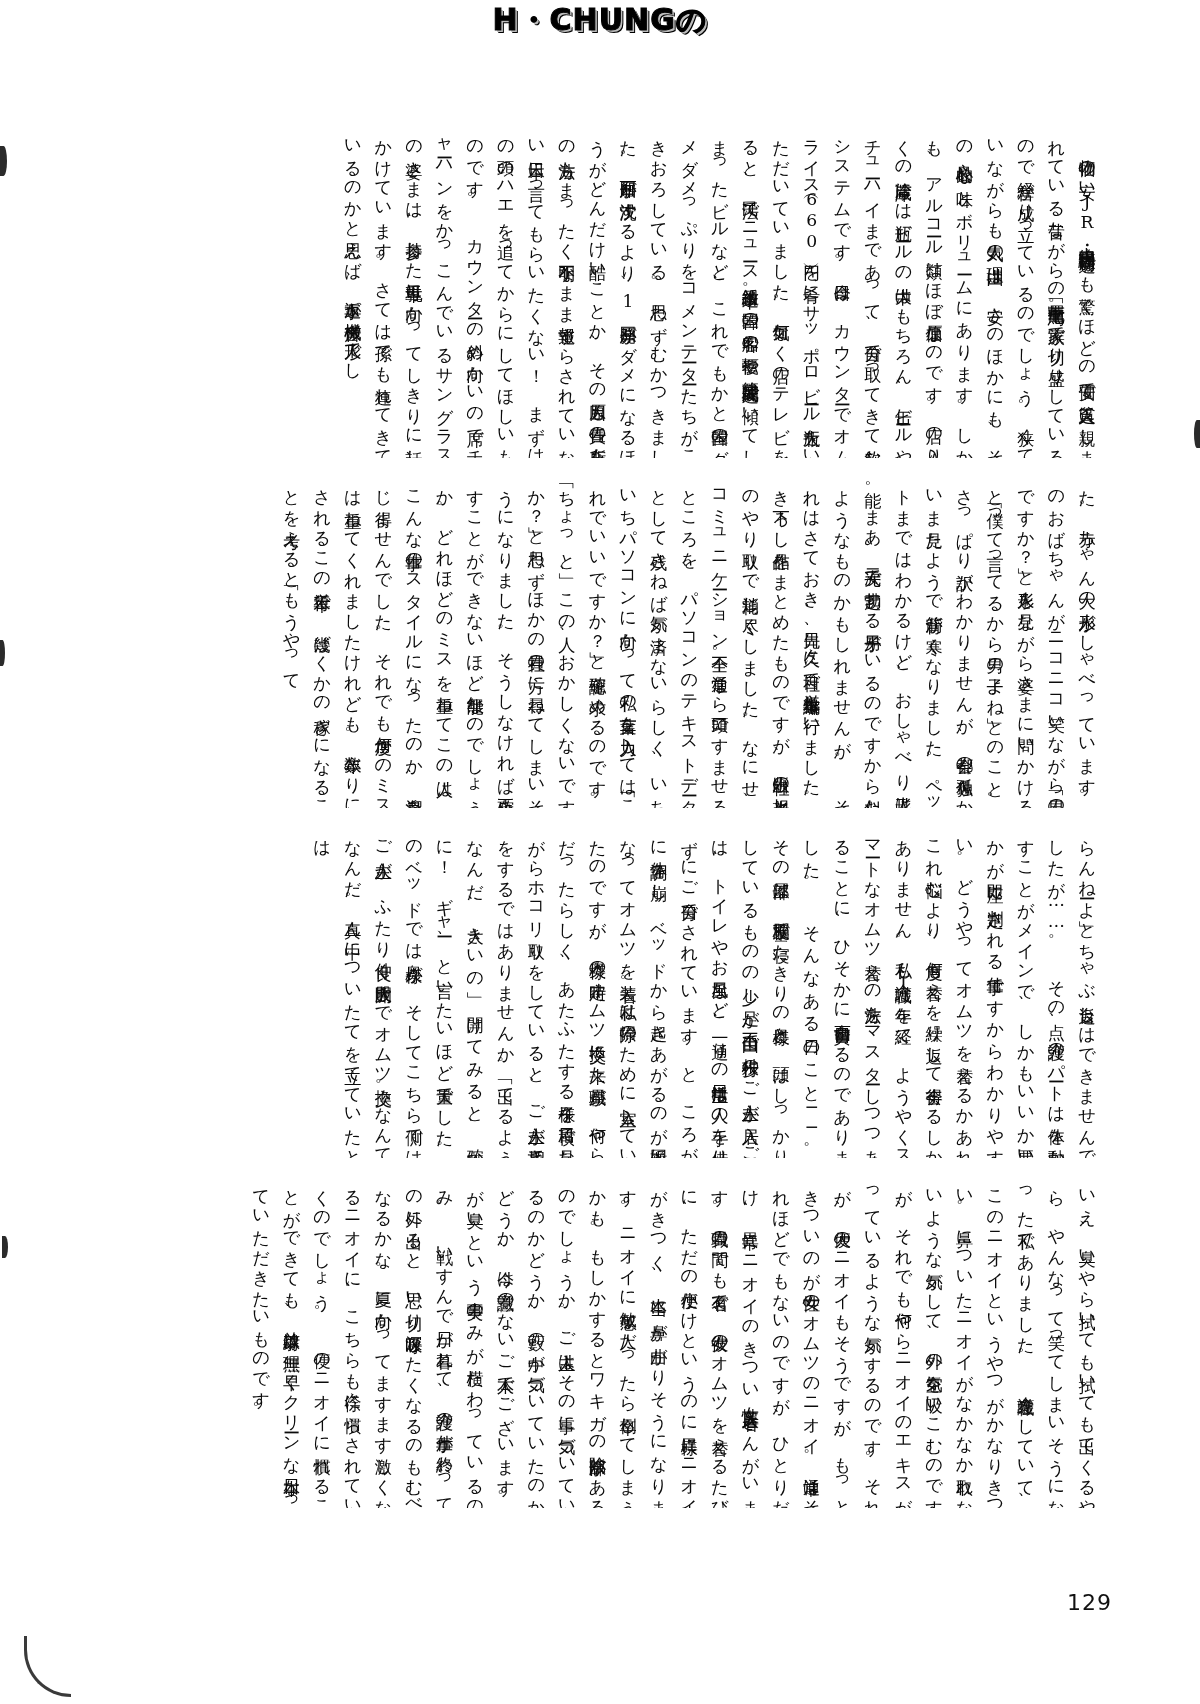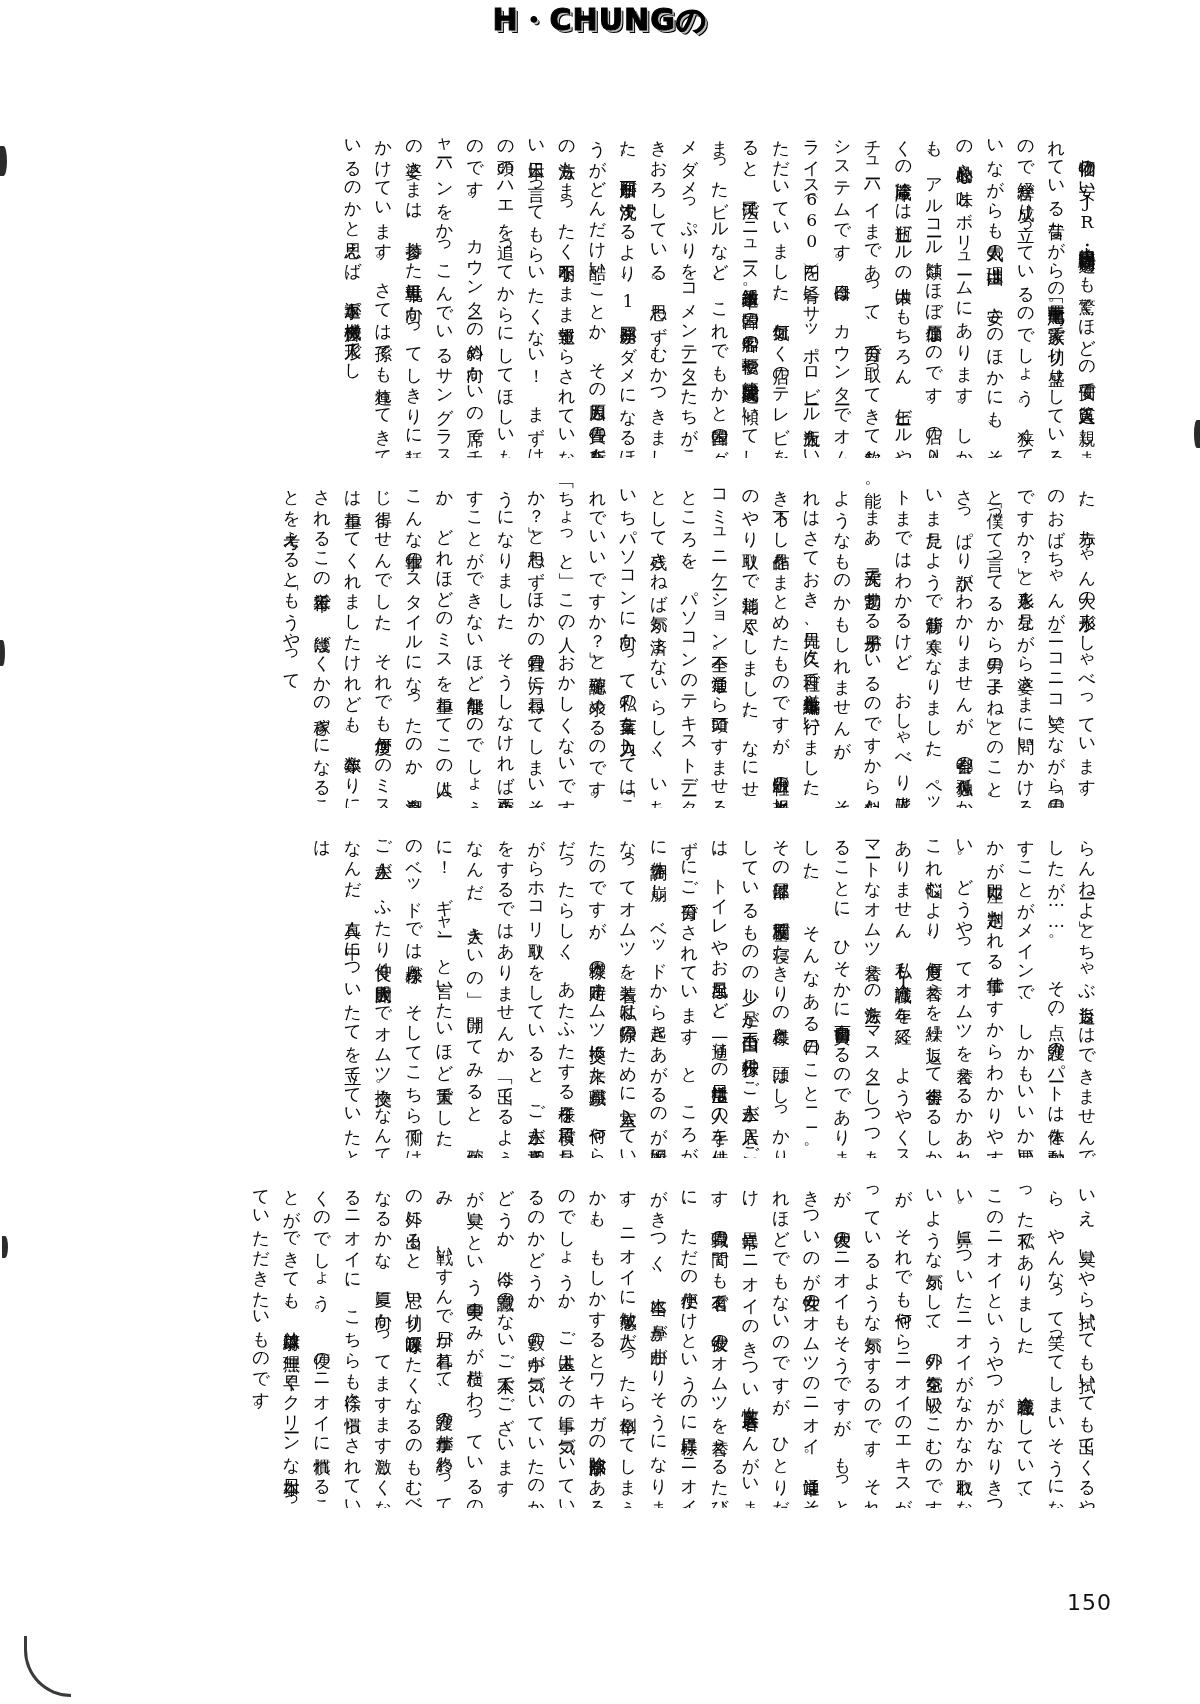--- a/index.html
+++ b/index.html
@@ -113,21 +113,21 @@
   </div>
 
   <div class="tblock" id="block-1">　物価の安いJR中央線・高円寺駅周辺でも驚くほどの安価で貧乏人に親しまれている昔ながらの中華屋「七面鳥」。家族で切り盛りしているので経営が成り立っているのでしょう。狭くて汚いながらも人気の理由は、安さのほかにも、その良心的な味とボリュームにあります。しかも、アルコール類はほぼ原価なのです。店の入り口近くの冷蔵庫には瓶ビールの大中はもちろん、缶ビールや缶チューハイまであって、自分で取ってきて飲むシステムです。今日は、カウンターでオムライス（660円）を肴にサッポロビール大瓶をいただいていました。何気なく店のテレビを見ると、民法でニュース番組放送中。韓国の客船の転覆や建築完成間近で傾いてしまったビルなど、これでもかと韓国のダメダメっぷりをコメンテーターたちがこきおろしている。思わずむかつきました。百回船が沈没するより、1回原発がダメになるほうがどんだけ酷いことか、その原因も責任の所在も収束の方法もまったく不明なまま報道すらされていない日本に言ってもらいたくない！　まずは自分の頭のハエを追ってからにしてほしいものです。　カウンターの斜め向かいの席でチャーハンをかっこんでいるサングラスの婆さまは、持参した乳母車に向かってしきりに話しかけています。さては孫でも連れてきているのかと思えば、返事が機械音声。人形でし</div>
 
   <div class="tblock" id="block-2">た。赤ちゃん大の人形がしゃべっています。中華屋のおばちゃんがニコニコ笑いながら「男の子ですか？」と人形を見ながら婆さまに問いかけると「僕って言ってるから男の子よね」とのこと。さっぱり訳がわかりませんが、都会の孤独をかいま見たようで背筋が寒くなりました。ペットまではわかるけど、おしゃべり人形は理解不能。まあ、二次元で勃起する男子がいるのですから似たようなものかもしれませんが。　それはさておき、先日、久々に自社で単行本編集を行いました。携帯描き下ろし作品をまとめたものですが、出版社の担当者とのやり取りで消耗し尽くしました。なにせ、コミュニケーション不全。通常なら口頭ですませるところを、パソコンのテキストデータとして残さねば気が済まないらしく、いちいちパソコンに向かって私の言葉を入力しては「これでいいですか？」と確認を求めるのです。「ちょっと」、この人、おかしくないですか？」と思わずほかの社員の方に尋ねてしまいそうになりました。そうしなければ正確を期すことができないほど無能なのでしょうか。どれほどのミスを重ねてこの人は、こんな仕事のスタイルになったのか、溜息を禁じ得ませんでした。それでも何度かのミスは重ねてくれましたけれども。数年ぶりに出版されるこの単行本で、幾ばくかの稼ぎになることを考えると「もうやって</div>
 
   <div class="tblock" id="block-3">らんねーよ」とちゃぶ台返しはできませんでしたが……。　その点、介護のパートは体を動かすことがメインで、しかもいいか悪いかが即座に判定される仕事ですからわかりやすい。どうやってオムツを替えるかあれこれ悩むより、何度も替えを繰り返して会得するしかありません。私も介護職1年を経て、ようやくスマートなオムツ替えの方法をマスターしつつあることに、ひそかに自画自賛するのでありました。　そんなある日のこと──。　その部屋は、脳梗塞で寝たきりの奥様と、頭はしっかりしているものの少し足が不自由で杖歩行のご主人が入居。ご主人は、トイレやお風呂など、一通りの日常生活は人の手を借りずにご自分でされています。と　ころが数日前に体調を崩し、ベッドから起きあがるのが困難になってオムツを装着。私は掃除のために入室していたのですが、奥様の定時オムツ交換に来た職員が、何やら大量便だったらしく、あたふたする様子を横目で見ながらホコリ取りをしていると、ご主人が手招きをするではありませんか。「出てるようなんだ、大きいの」　開けてみると、確かに！　ギャー、と言いたいほど大量でした。隣のベッドでは奥様が、そしてこちら側ではご主人が、ふたり仲良く大股開きでオムツ交換。なんて光景なんだ。真ん中についたてを立てていたとは</div>
 
   <div class="tblock" id="block-4">いえ、臭いやら拭いても拭いても出てくるやら、やんなって笑ってしまいそうになった私でありました。　介護職をしていて、このニオイというやつがかなりきつい。鼻についたニオイがなかなか取れないような気がして、外の空気を吸いこむのですが、それでも何やらニオイのエキスが残っているような気がするのです。それが、大便のニオイもそうですが、もっときついのが女性のオムツのニオイ。通常はそれほどでもないのですが、ひとりだけ、異常にニオイのきつい女性入居者さんがいます。職員の間でも有名で、彼女のオムツを替えるたびに、ただの小便だけというのに異様にニオイがきつく、本当に鼻が曲がりそうになります。ニオイに敏感な人だったら卒倒してしまうかも。もしかするとワキガの陰部版があるのでしょうか。ご主人はその事に気づいているのかどうか、藪の中が気づいていたのかどうか、今は意識のないご本人でございます。陰部が臭いという事実のみが横たわっているのみ。　戦いすんで日が暮れて、介護の仕事が終わって施設の外に出ると、思い切り深呼吸したくなるのもむべなるかな。夏に向かってますます激しくなるニオイに、こちらも徐々に慣らされていくのでしょう。　便のニオイに慣れることができても、放射線は無理。早くクリーンな日本なっていただきたいものです。</div>
 
-  <div class="folio">150</div>
+  <div class="folio">129</div>
 
   <div class="edge-mark em-a"></div>
   <div class="edge-mark em-b"></div>
   <div class="edge-mark em-c"></div>
   <div class="edge-mark em-d"></div>
   <div class="corner-swoop"></div>
 
 </div>
 
 </body></html>

